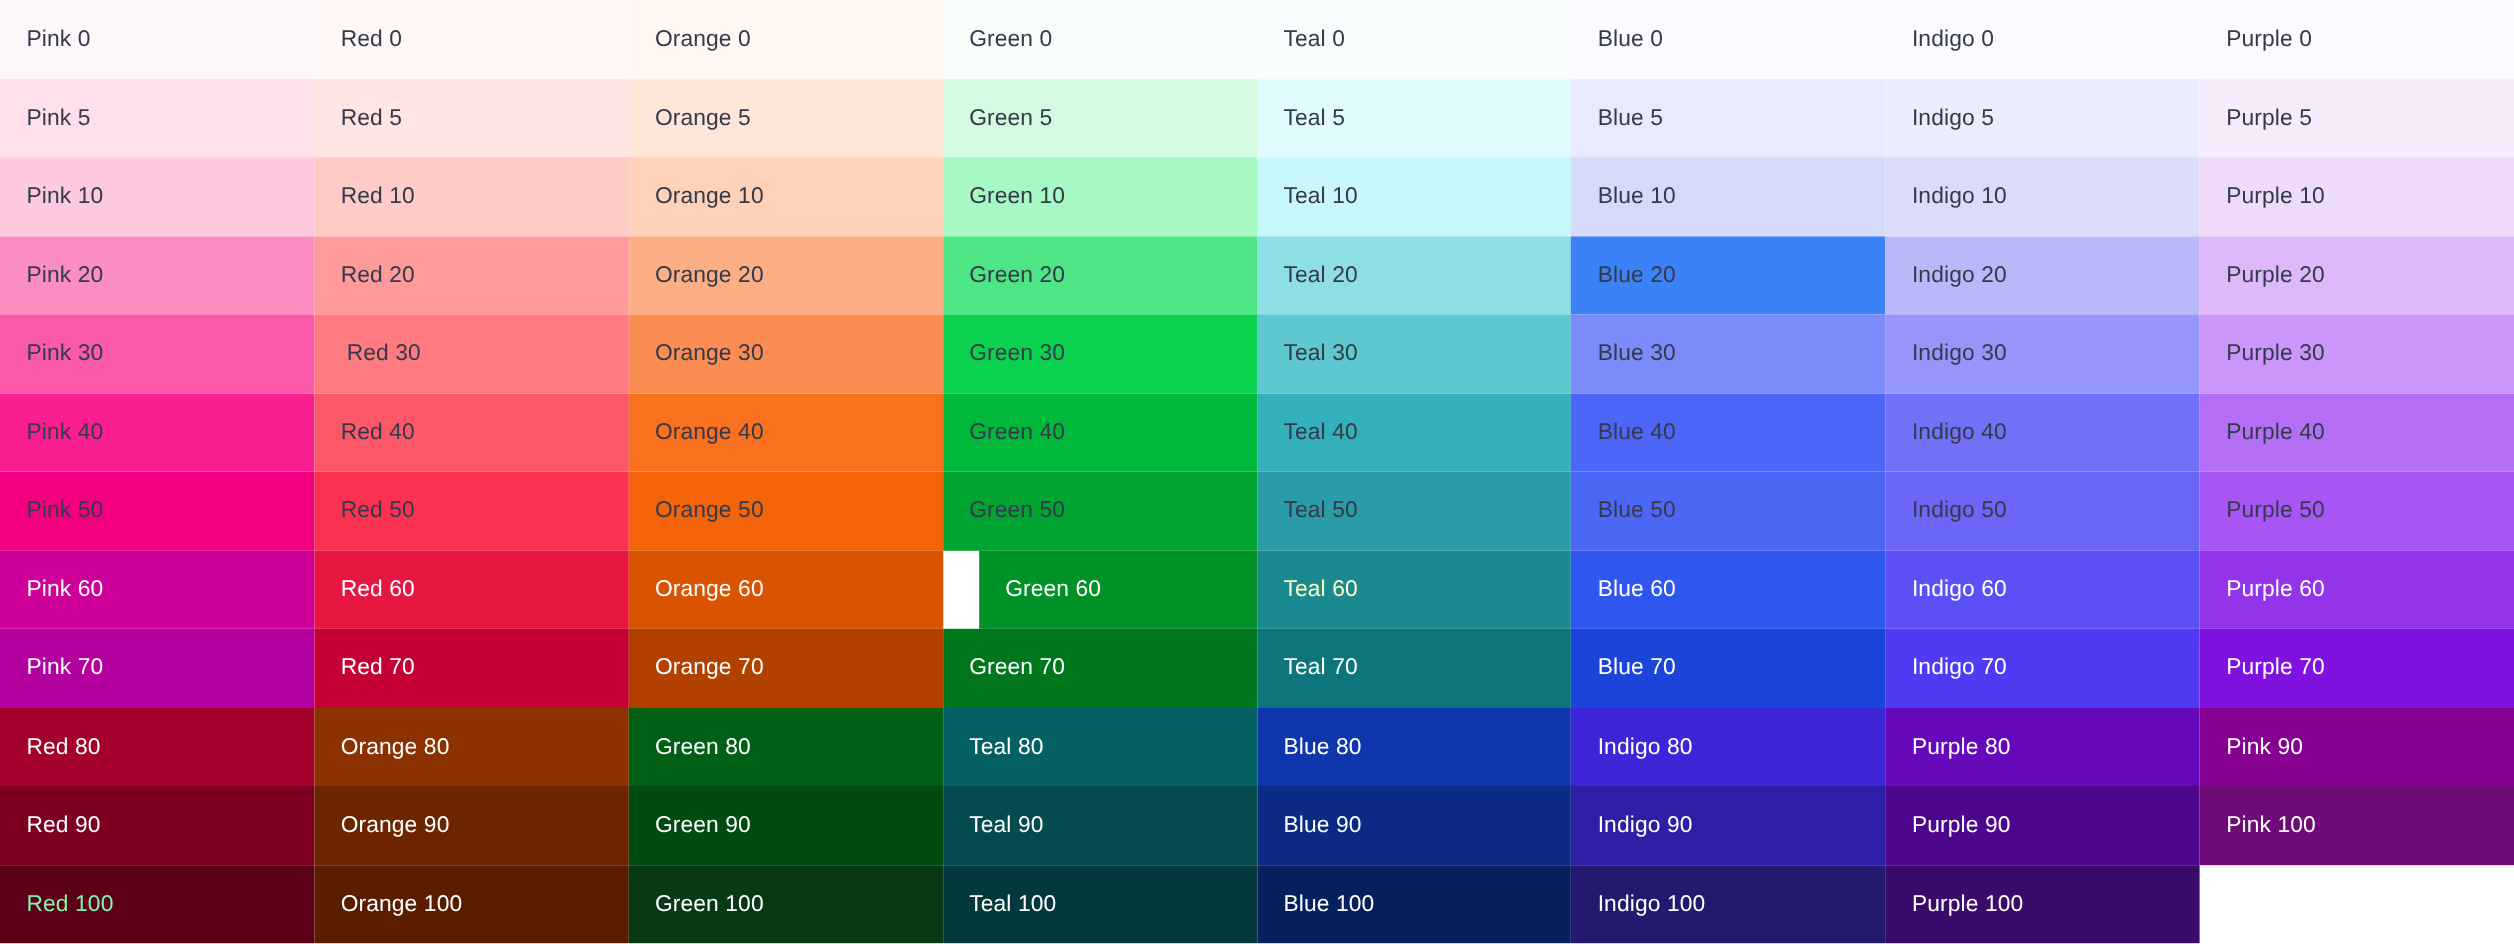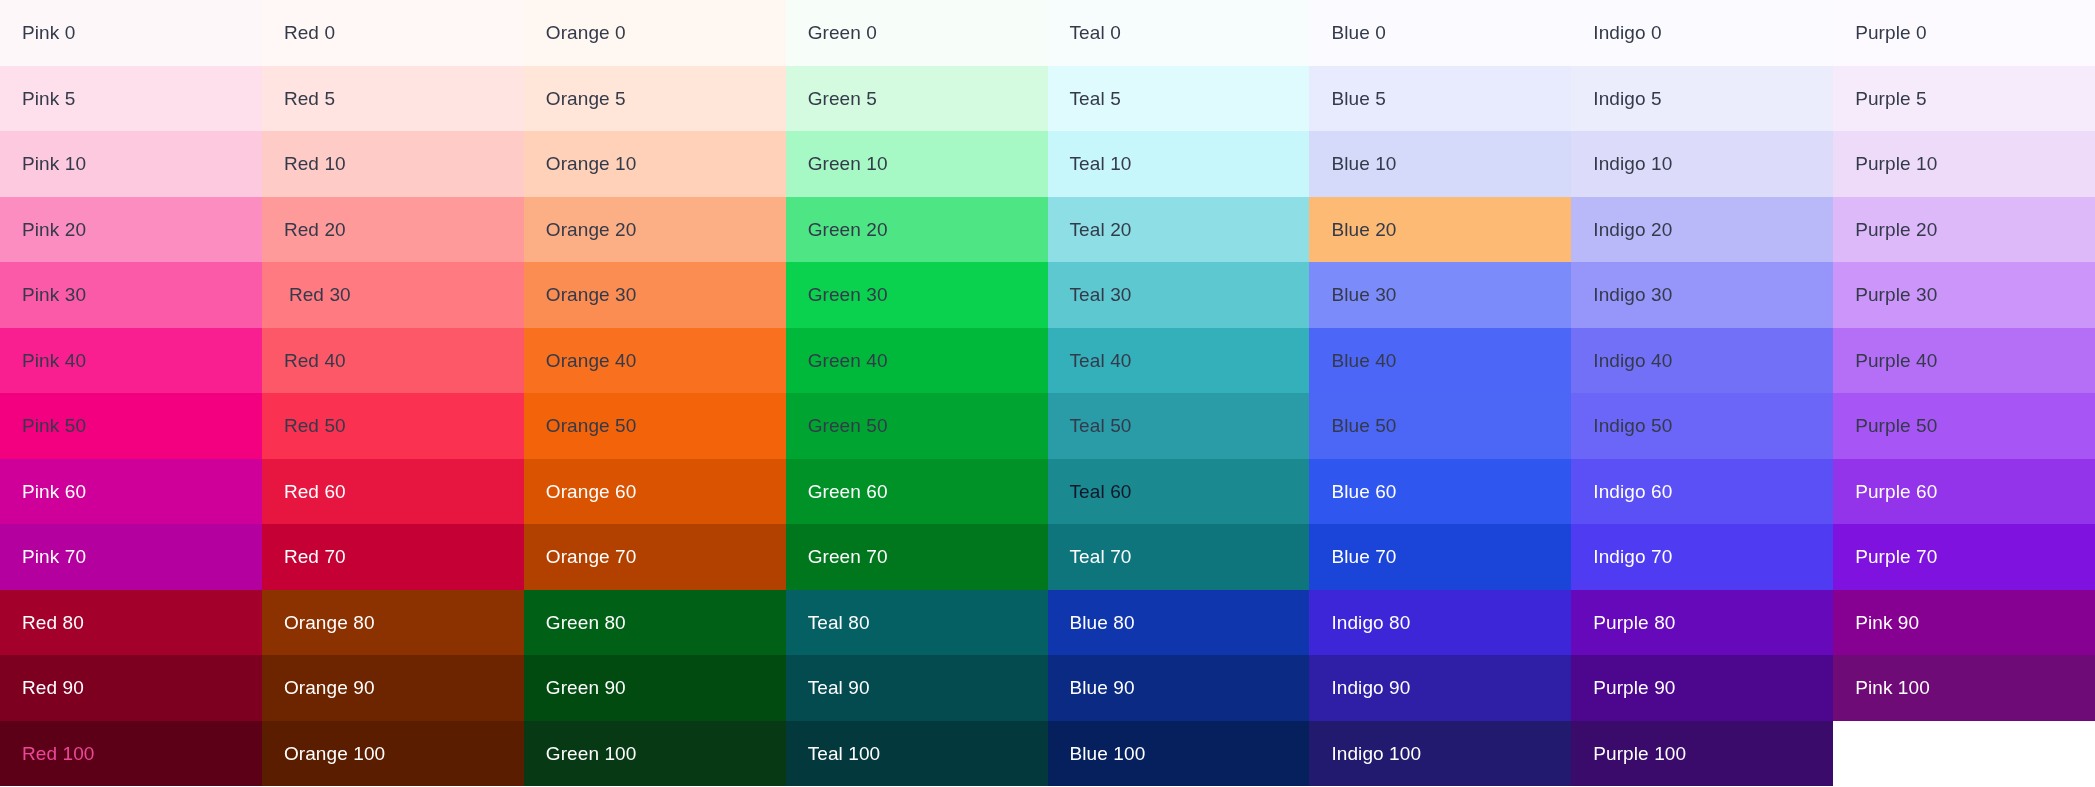--- a/index.html
+++ b/index.html
@@ -117,21 +117,21 @@
     </div>
     <div class="swatch" style="background-color: rgb(252, 174, 133); color: rgb(52, 58, 74);">
       <span class="swatch-label">Orange 20</span>
     </div>
     <div class="swatch" style="background-color: rgb(78, 229, 132); color: rgb(52, 58, 74);">
       <span class="swatch-label">Green 20</span>
     </div>
     <div class="swatch" style="background-color: rgb(141, 223, 229); color: rgb(52, 58, 74);">
       <span class="swatch-label">Teal 20</span>
     </div>
-    <div class="swatch" style="background-color: #fdba74; color: rgb(52, 58, 74);">
+    <div class="swatch" style="background-color: #3b82f6; color: rgb(52, 58, 74);">
       <span class="swatch-label">Blue 20</span>
     </div>
     <div class="swatch" style="background-color: rgb(185, 185, 250); color: rgb(52, 58, 74);">
       <span class="swatch-label">Indigo 20</span>
     </div>
     <div class="swatch" style="background-color: rgb(221, 185, 250); color: rgb(52, 58, 74);">
       <span class="swatch-label">Purple 20</span>
     </div>
     <div class="swatch" style="background-color: rgb(251, 90, 168); color: rgb(52, 58, 74);">
       <span class="swatch-label">Pink 30</span>
@@ -207,24 +207,24 @@
     </div>
     <div class="swatch" style="background-color: rgb(207, 0, 154); color: rgb(255, 255, 255);">
       <span class="swatch-label">Pink 60</span>
     </div>
     <div class="swatch" style="background-color: rgb(230, 22, 64); color: rgb(255, 255, 255);">
       <span class="swatch-label">Red 60</span>
     </div>
     <div class="swatch" style="background-color: rgb(217, 83, 0); color: rgb(255, 255, 255);">
       <span class="swatch-label">Orange 60</span>
     </div>
-    <div class="swatch" style="background-color: rgb(0, 145, 39); color: rgb(255, 255, 255);">
+    <div class="swatch" style="background-color: rgb(0, 145, 39); color: rgb(255, 255, 255); margin-left: 30px;">
       <span class="swatch-label">Green 60</span>
     </div>
-    <div class="swatch" style="background-color: rgb(27, 138, 144); color: #0f172a;">
+    <div class="swatch" style="background-color: rgb(27, 138, 144); color: #fef9c3;">
       <span class="swatch-label">Teal 60</span>
     </div>
     <div class="swatch" style="background-color: rgb(48, 86, 240); color: rgb(255, 255, 255);">
       <span class="swatch-label">Blue 60</span>
     </div>
     <div class="swatch" style="background-color: rgb(91, 80, 246); color: rgb(255, 255, 255);">
       <span class="swatch-label">Indigo 60</span>
     </div>
     <div class="swatch" style="background-color: rgb(147, 51, 234); color: rgb(255, 255, 255);">
       <span class="swatch-label">Purple 60</span>
@@ -294,21 +294,21 @@
     </div>
     <div class="swatch" style="background-color: rgb(47, 31, 166); color: rgb(255, 255, 255);">
       <span class="swatch-label">Indigo 90</span>
     </div>
     <div class="swatch" style="background-color: rgb(77, 7, 143); color: rgb(255, 255, 255);">
       <span class="swatch-label">Purple 90</span>
     </div>
     <div class="swatch" style="background-color: rgb(111, 11, 119); color: rgb(255, 255, 255);">
       <span class="swatch-label">Pink 100</span>
     </div>
-    <div class="swatch" style="background-color: rgb(92, 0, 24); color: #ec4899;">
+    <div class="swatch" style="background-color: rgb(92, 0, 24); color: #86efac;">
       <span class="swatch-label">Red 100</span>
     </div>
     <div class="swatch" style="background-color: rgb(90, 29, 0); color: rgb(255, 255, 255);">
       <span class="swatch-label">Orange 100</span>
     </div>
     <div class="swatch" style="background-color: rgb(7, 58, 20); color: rgb(255, 255, 255);">
       <span class="swatch-label">Green 100</span>
     </div>
     <div class="swatch" style="background-color: rgb(3, 57, 60); color: rgb(255, 255, 255);">
       <span class="swatch-label">Teal 100</span>

